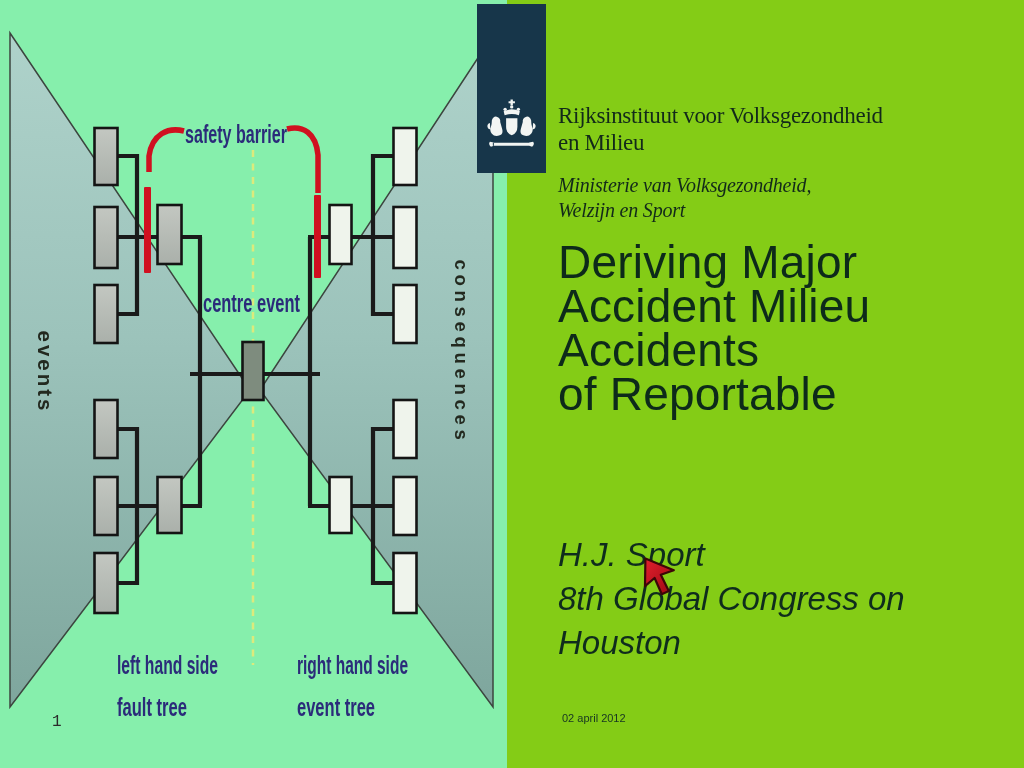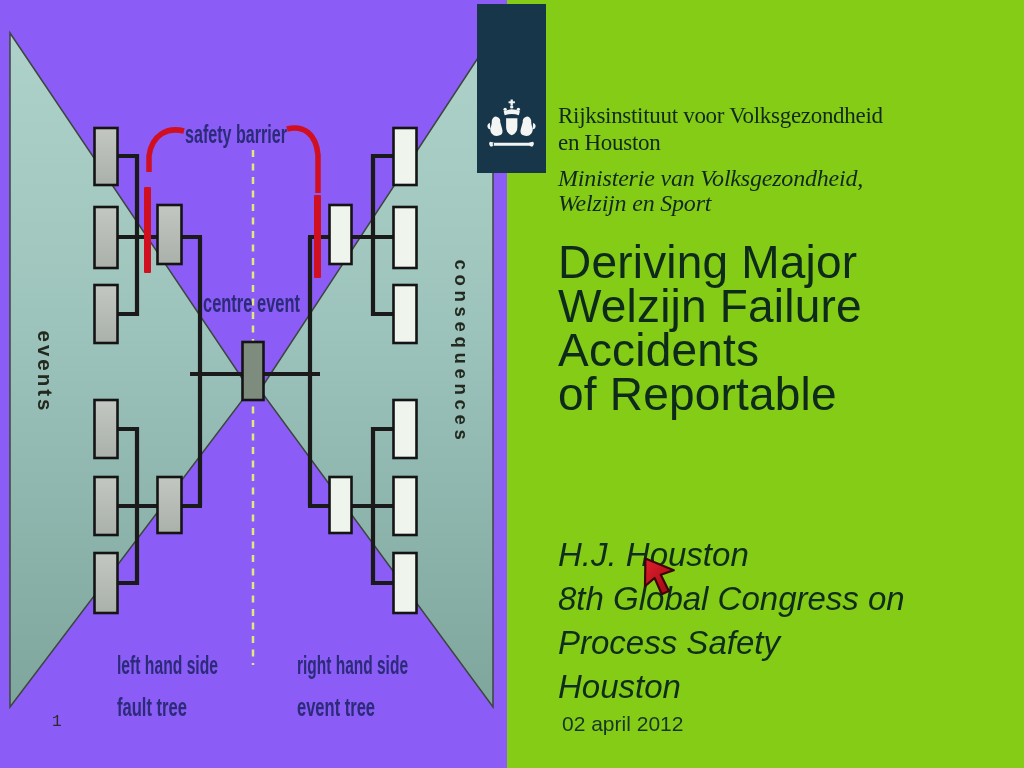--- a/index.html
+++ b/index.html
@@ -1,29 +1,29 @@
 <!DOCTYPE html>
 <html><head>
 <meta charset="utf-8">
 <style>
   html,body{margin:0;padding:0;}
   body{
     width:1024px;height:768px;position:relative;overflow:hidden;
     font-family:"Liberation Sans",sans-serif;background:#edf3e9;
   }
-  .left-panel{position:absolute;left:0;top:0;width:507px;height:768px;background:#8b5cf6;}
+  .left-panel{position:absolute;left:0;top:0;width:507px;height:768px;background:#86efac;}
   .right-panel{position:absolute;left:507px;top:0;width:517px;height:768px;background:#84cc16;}
   .banner{position:absolute;left:477px;top:4px;width:69px;height:169px;background:#17364a;z-index:5;}
   .crest{position:absolute;left:8px;top:95px;width:53px;height:56px;}
   .branding{position:absolute;left:51px;top:103px;color:#12291a;}
   .branding .inst{font-family:"Liberation Serif",serif;font-size:23px;line-height:26.5px;letter-spacing:-0.3px;}
-  .branding .ministry{font-family:"Liberation Serif",serif;font-style:italic;font-size:24px;line-height:24.5px;margin-top:10px;letter-spacing:-0.2px;}
+  .branding .ministry{font-family:"Liberation Serif",serif;font-style:italic;font-size:20px;line-height:24.5px;margin-top:17px;letter-spacing:-0.2px;}
   .slide-title{position:absolute;left:51px;top:240px;color:#0d2a1a;font-size:46px;line-height:44px;letter-spacing:0.2px;}
   .slide-subtitle{position:absolute;left:51px;top:533px;color:#0f2c1d;font-size:33px;line-height:44px;font-style:italic;}
-  .slide-date{position:absolute;left:55px;top:712px;color:#173523;font-size:21px;}
+  .slide-date{position:absolute;left:55px;top:712px;color:#173523;font-size:11px;}
   .page-number{position:absolute;left:52px;top:713px;color:#2a2a2a;font-size:16px;font-family:"Liberation Mono",monospace;}
   .cursor{position:absolute;left:643px;top:557px;width:34px;height:38px;z-index:9;}
   svg text{font-family:"Liberation Sans",sans-serif;}
 </style>
 </head>
 <body>
 
 <div class="left-panel">
   <svg width="507" height="768" viewBox="0 0 507 768">
     <defs>
@@ -93,39 +93,38 @@
     <text transform="translate(455,352) rotate(90)" text-anchor="middle" font-size="18" font-weight="bold" fill="#23291f" letter-spacing="4.5" textLength="185" lengthAdjust="spacingAndGlyphs">consequences</text>
   </svg>
 
   <div class="page-number">1</div>
 </div>
 
 <div class="right-panel">
   <div class="branding">
     <div class="inst">
       <div>Rijksinstituut voor Volksgezondheid</div>
-      <div>en Houston</div>
+      <div>en Milieu</div>
     </div>
     <div class="ministry">
       <div>Ministerie van Volksgezondheid,</div>
       <div>Welzijn en Sport</div>
     </div>
   </div>
 
   <div class="slide-title">
     <div>Deriving Major</div>
-    <div>Welzijn Failure</div>
+    <div>Accident Milieu</div>
     <div>Accidents</div>
     <div>of Reportable</div>
   </div>
 
   <div class="slide-subtitle">
-    <div>H.J. Houston</div>
+    <div>H.J. Sport</div>
     <div>8th Global Congress on</div>
-    <div>Process Safety</div>
     <div>Houston</div>
   </div>
 
   <div class="slide-date">02 april 2012</div>
 </div>
 
 <div class="banner">
   <svg class="crest" viewBox="0 0 54 56">
     <g fill="#f2f5f3">
 

